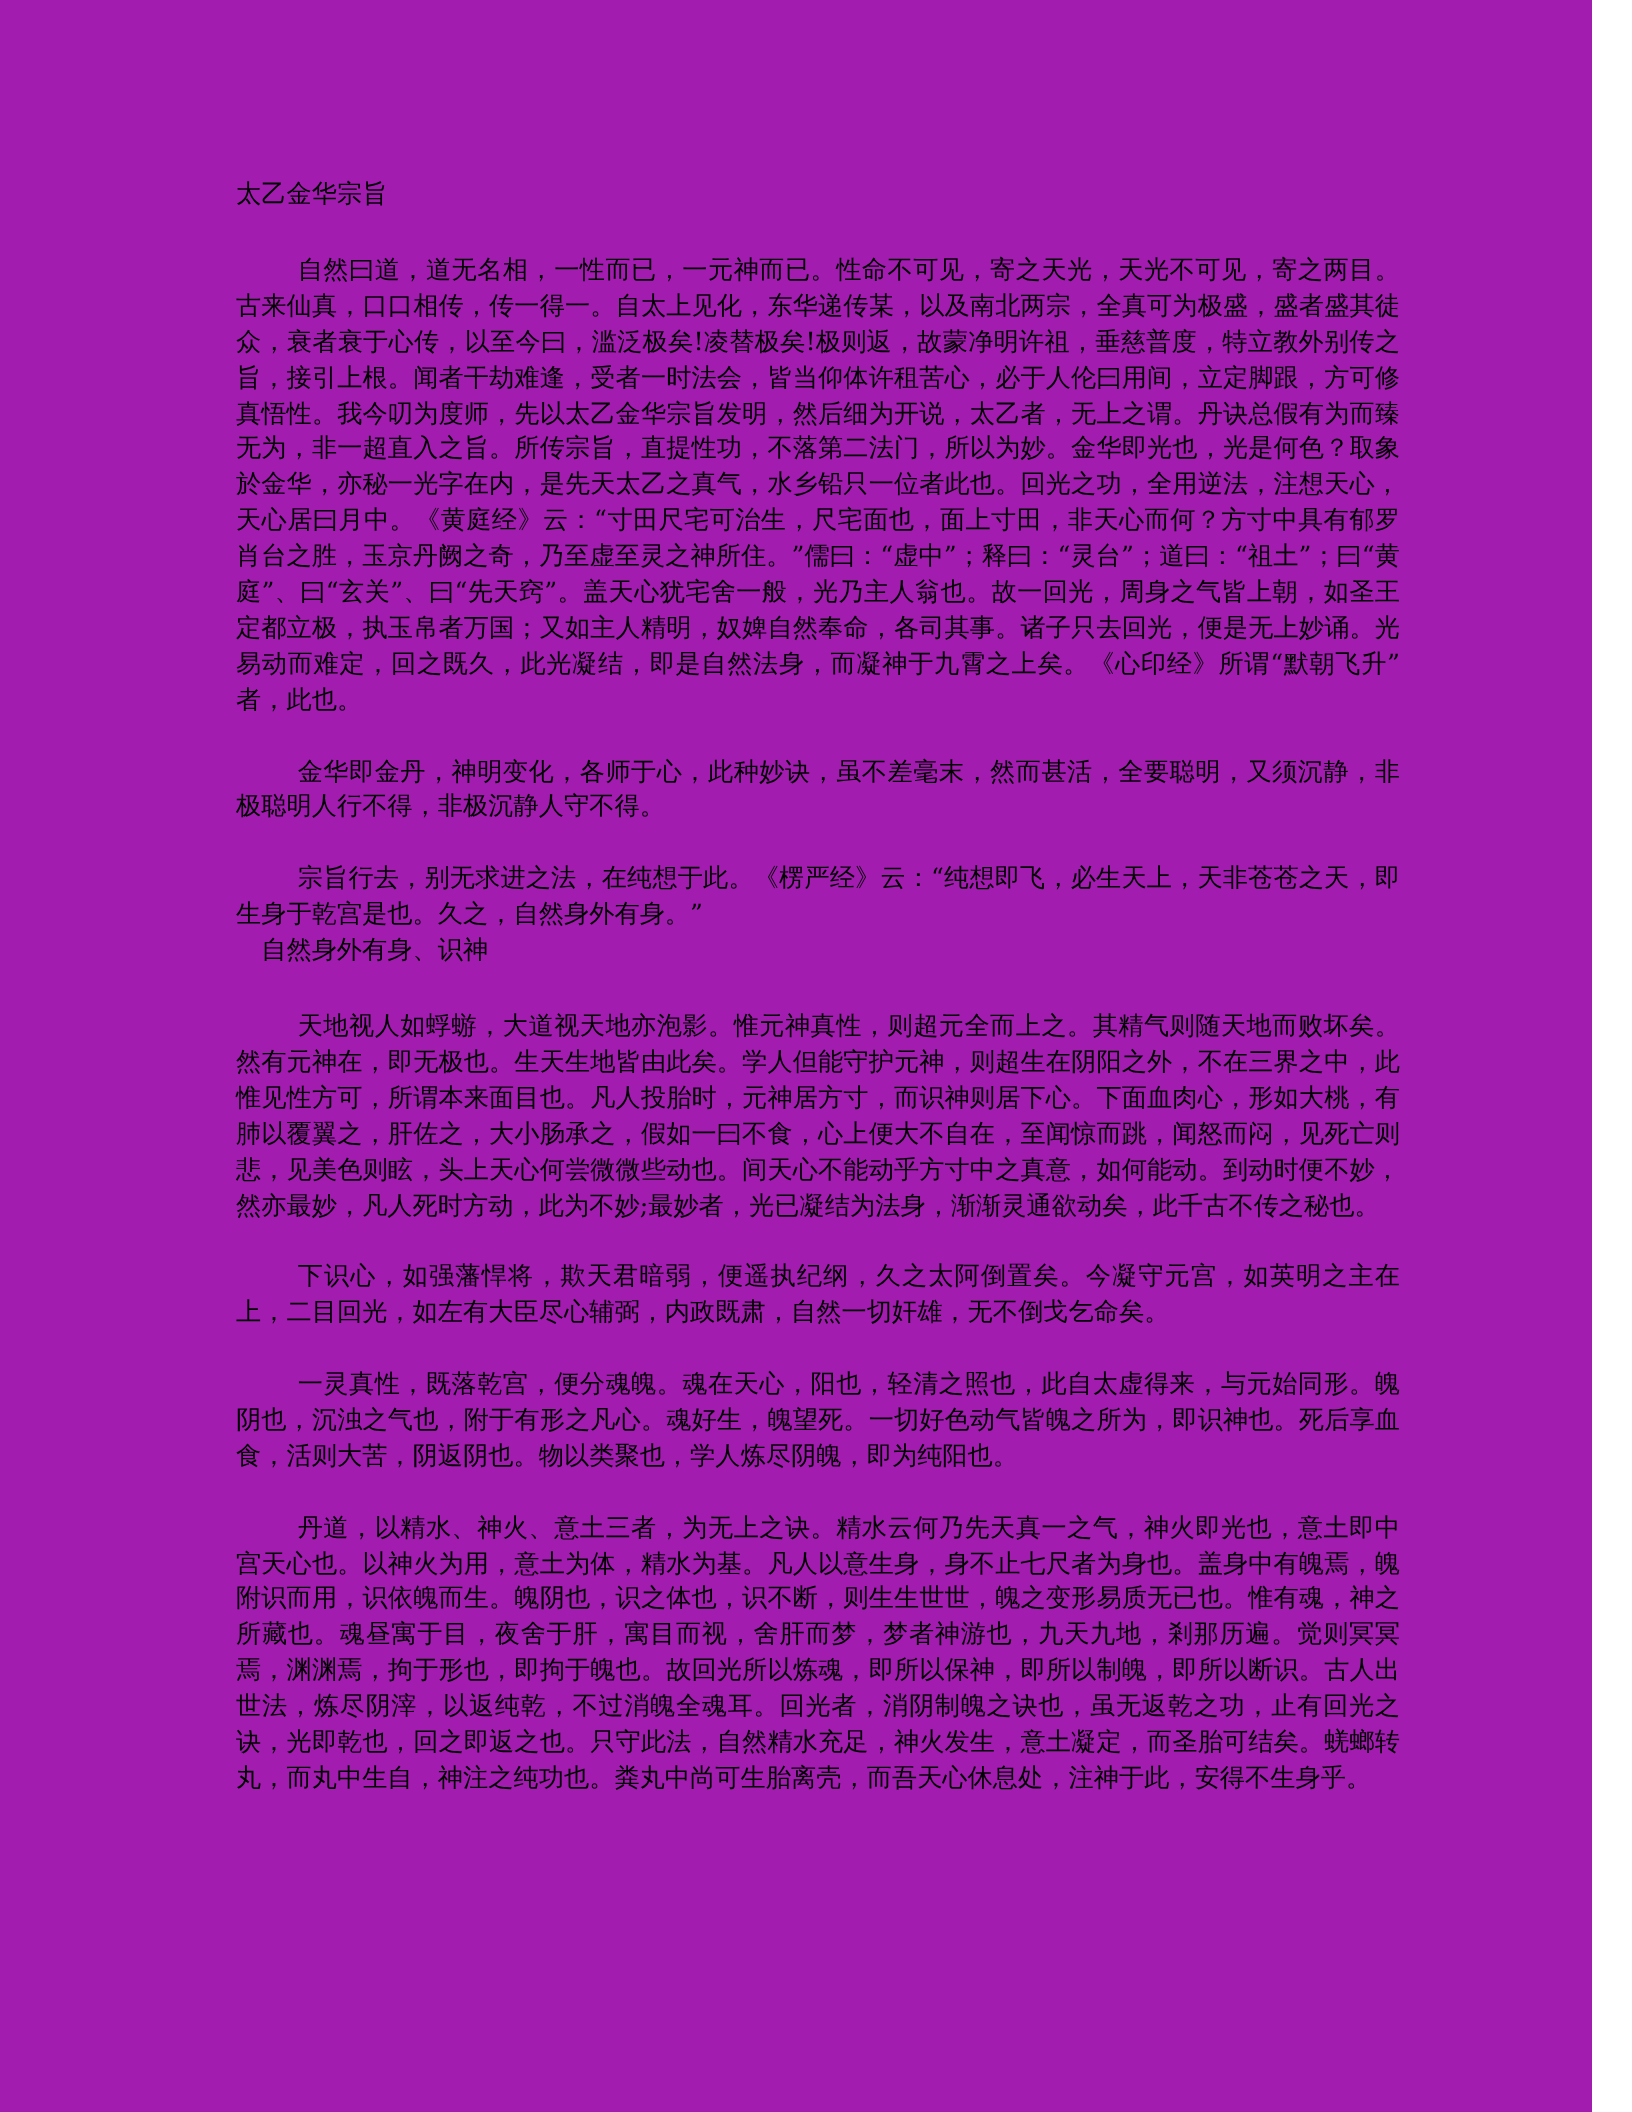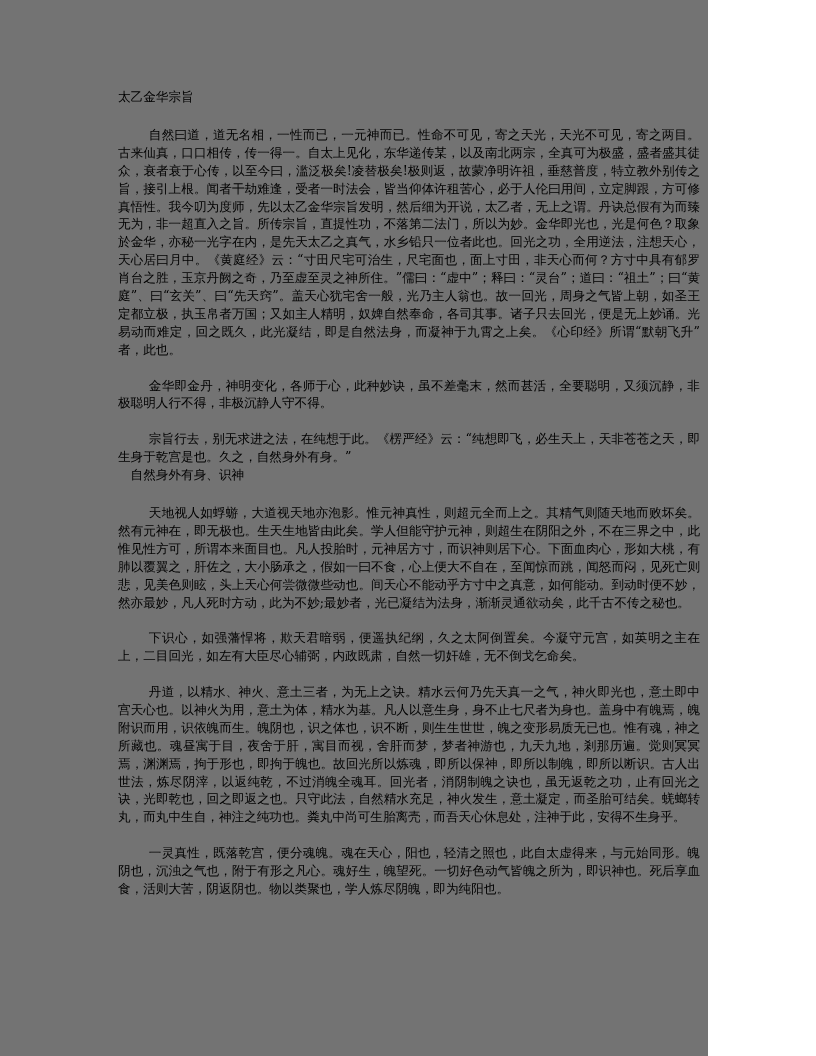--- a/index.html
+++ b/index.html
@@ -6,23 +6,23 @@
   html, body {
     margin: 0;
     padding: 0;
     background: #ffffff;
   }
   body {
     font-family: "DejaVu Serif", "Liberation Serif", serif;
   }
   .page {
     position: relative;
-    width: 708px;
+    width: 796px;
     height: 1056px;
-    background: #737373;
+    background: #a21caf;
     overflow: hidden;
     box-sizing: border-box;
   }
   .content {
     position: absolute;
     left: 118px;
     top: 88px;
     width: 582px;
   }
   .doc-title,
@@ -66,18 +66,18 @@
     <p class="para spaced">金华即金丹，神明变化，各师于心，此种妙诀，虽不差毫末，然而甚活，全要聪明，又须沉静，非极聪明人行不得，非极沉静人守不得。</p>
 
     <p class="para spaced">宗旨行去，别无求进之法，在纯想于此。《楞严经》云：“纯想即飞，必生天上，天非苍苍之天，即生身于乾宫是也。久之，自然身外有身。”</p>
 
     <p class="chapter-heading">自然身外有身、识神</p>
 
     <p class="para">天地视人如蜉蝣，大道视天地亦泡影。惟元神真性，则超元全而上之。其精气则随天地而败坏矣。然有元神在，即无极也。生天生地皆由此矣。学人但能守护元神，则超生在阴阳之外，不在三界之中，此惟见性方可，所谓本来面目也。凡人投胎时，元神居方寸，而识神则居下心。下面血肉心，形如大桃，有肺以覆翼之，肝佐之，大小肠承之，假如一曰不食，心上便大不自在，至闻惊而跳，闻怒而闷，见死亡则悲，见美色则眩，头上天心何尝微微些动也。间天心不能动乎方寸中之真意，如何能动。到动时便不妙，然亦最妙，凡人死时方动，此为不妙;最妙者，光已凝结为法身，渐渐灵通欲动矣，此千古不传之秘也。</p>
 
     <p class="para spaced">下识心，如强藩悍将，欺天君暗弱，便遥执纪纲，久之太阿倒置矣。今凝守元宫，如英明之主在上，二目回光，如左有大臣尽心辅弼，内政既肃，自然一切奸雄，无不倒戈乞命矣。</p>
 
+    <p class="para spaced">一灵真性，既落乾宫，便分魂魄。魂在天心，阳也，轻清之照也，此自太虚得来，与元始同形。魄阴也，沉浊之气也，附于有形之凡心。魂好生，魄望死。一切好色动气皆魄之所为，即识神也。死后享血食，活则大苦，阴返阴也。物以类聚也，学人炼尽阴魄，即为纯阳也。</p>
+
     <p class="para spaced">丹道，以精水、神火、意土三者，为无上之诀。精水云何乃先天真一之气，神火即光也，意土即中宫天心也。以神火为用，意土为体，精水为基。凡人以意生身，身不止七尺者为身也。盖身中有魄焉，魄附识而用，识依魄而生。魄阴也，识之体也，识不断，则生生世世，魄之变形易质无已也。惟有魂，神之所藏也。魂昼寓于目，夜舍于肝，寓目而视，舍肝而梦，梦者神游也，九天九地，剎那历遍。觉则冥冥焉，渊渊焉，拘于形也，即拘于魄也。故回光所以炼魂，即所以保神，即所以制魄，即所以断识。古人出世法，炼尽阴滓，以返纯乾，不过消魄全魂耳。回光者，消阴制魄之诀也，虽无返乾之功，止有回光之诀，光即乾也，回之即返之也。只守此法，自然精水充足，神火发生，意土凝定，而圣胎可结矣。蜣螂转丸，而丸中生自，神注之纯功也。粪丸中尚可生胎离壳，而吾天心休息处，注神于此，安得不生身乎。</p>
-
-    <p class="para spaced">一灵真性，既落乾宫，便分魂魄。魂在天心，阳也，轻清之照也，此自太虚得来，与元始同形。魄阴也，沉浊之气也，附于有形之凡心。魂好生，魄望死。一切好色动气皆魄之所为，即识神也。死后享血食，活则大苦，阴返阴也。物以类聚也，学人炼尽阴魄，即为纯阳也。</p>
 
   </div>
 </div>
 
 </body></html>

